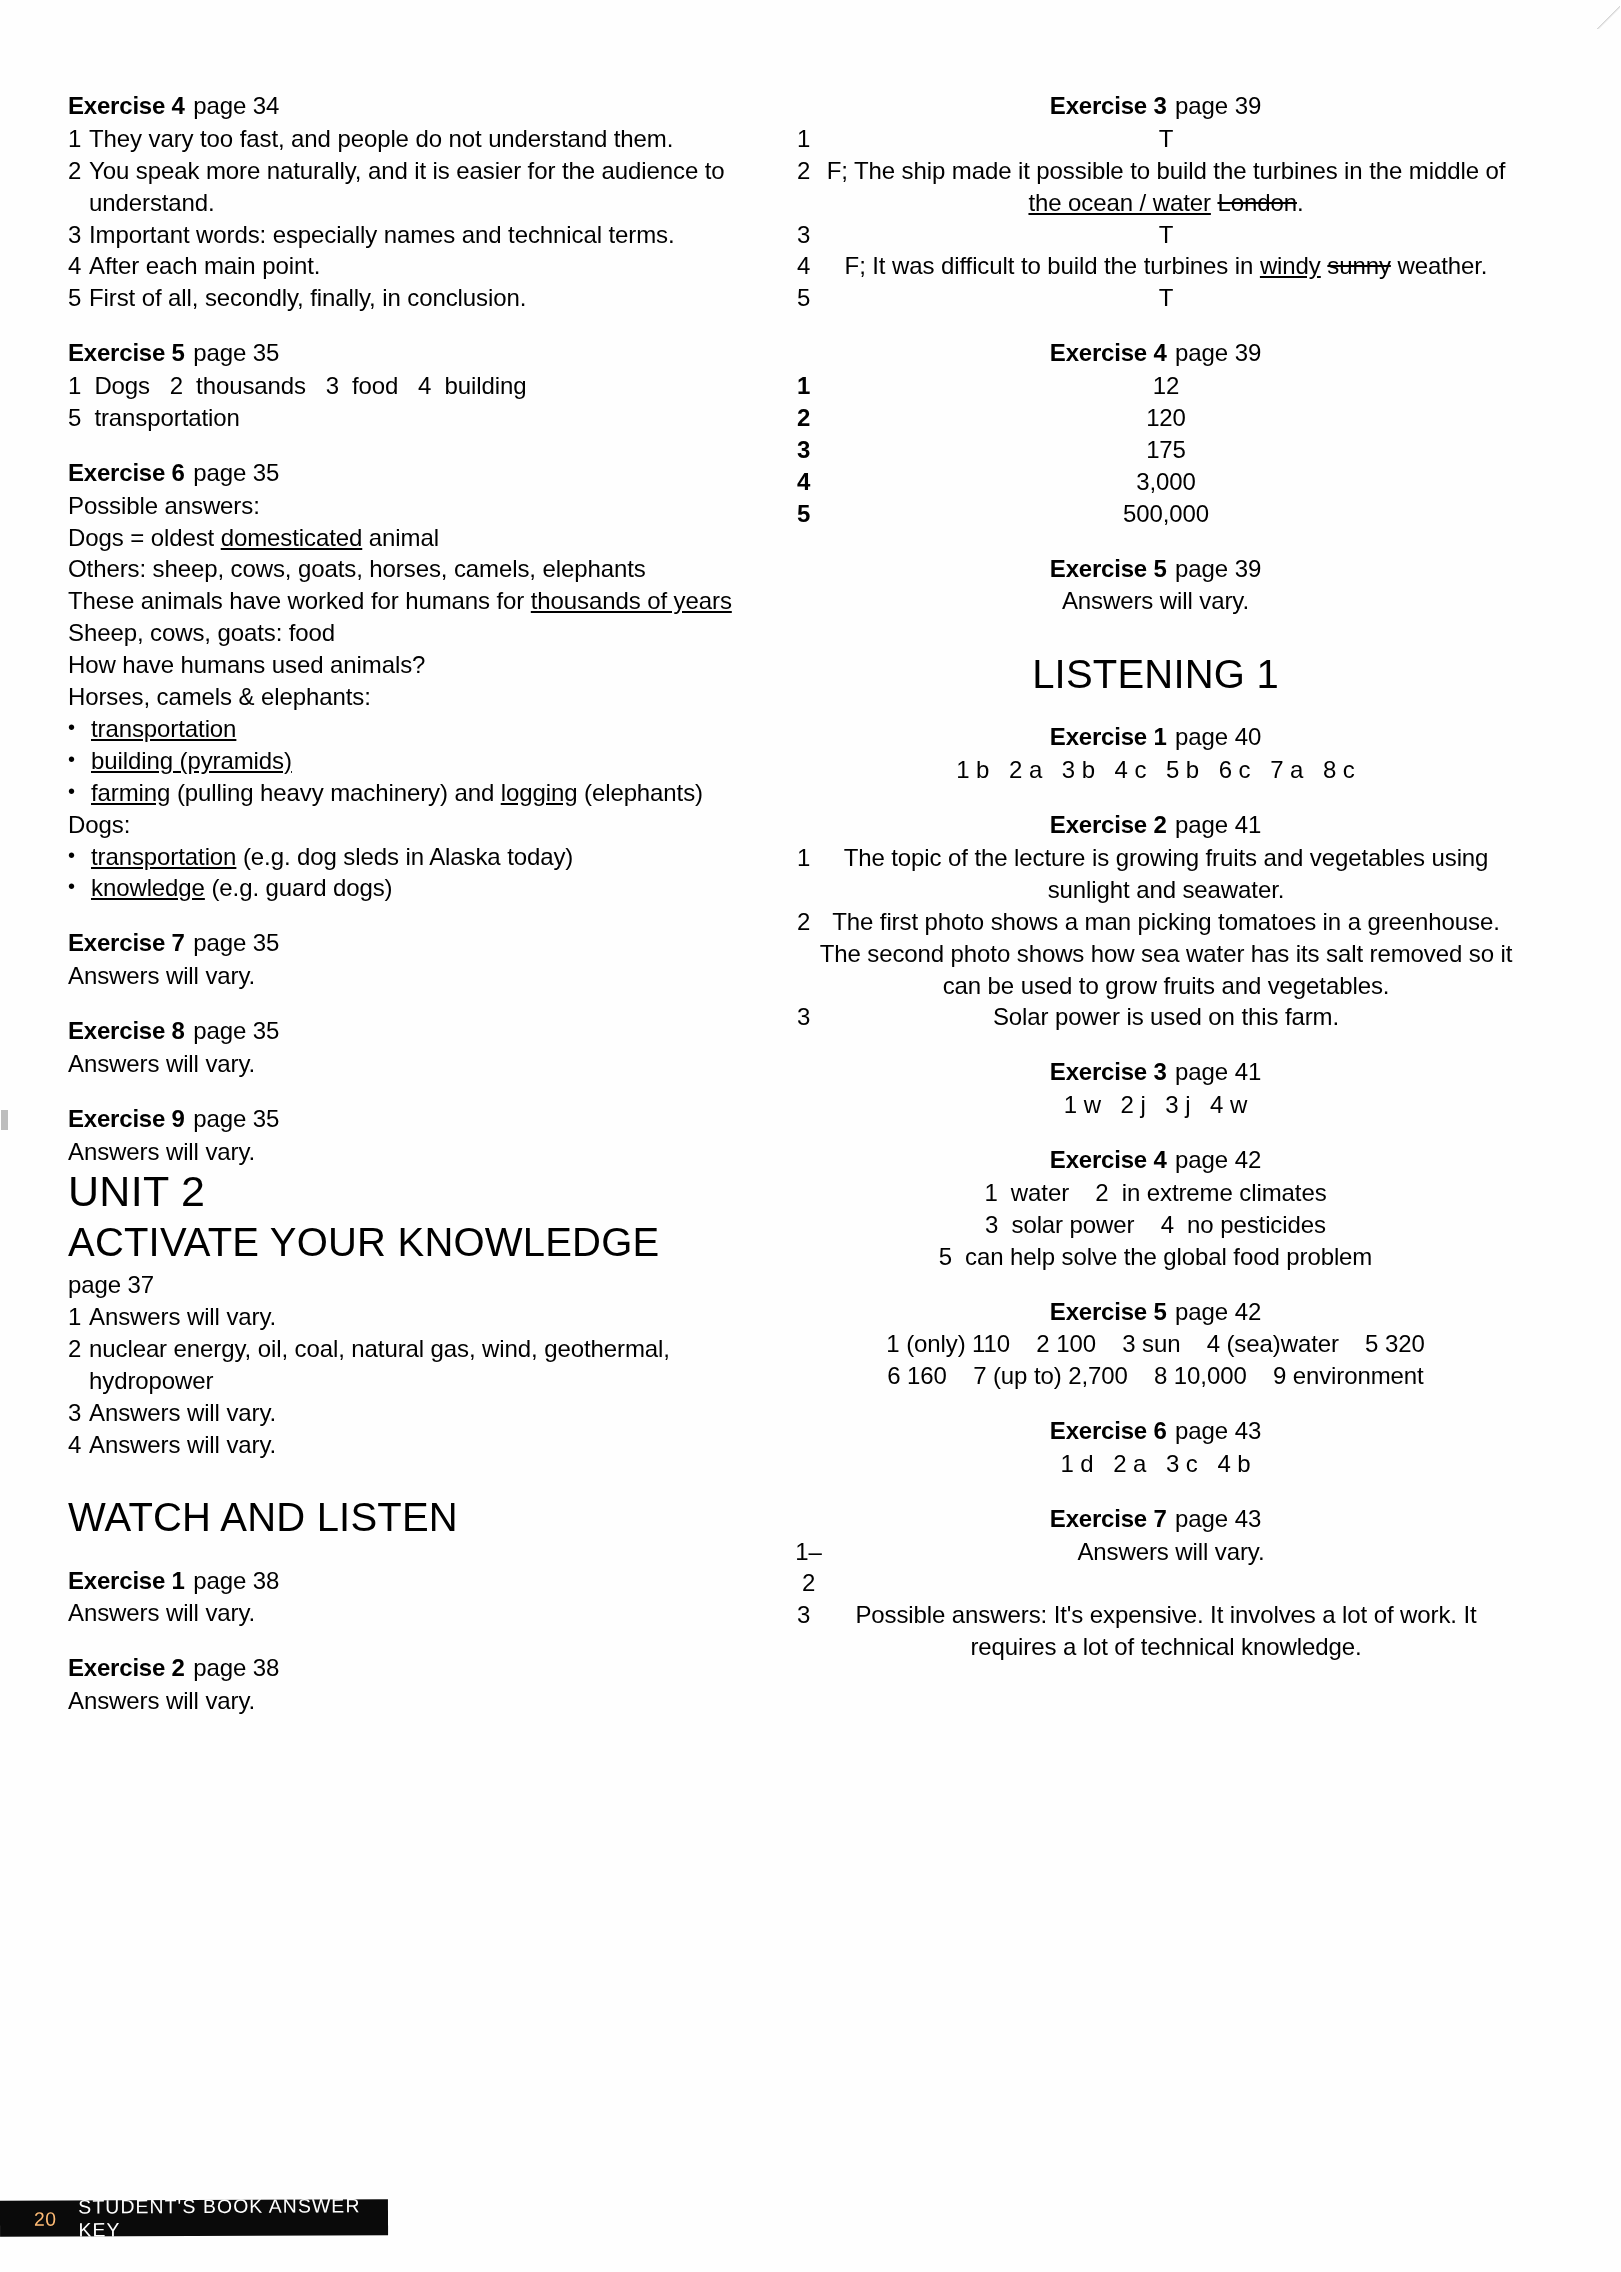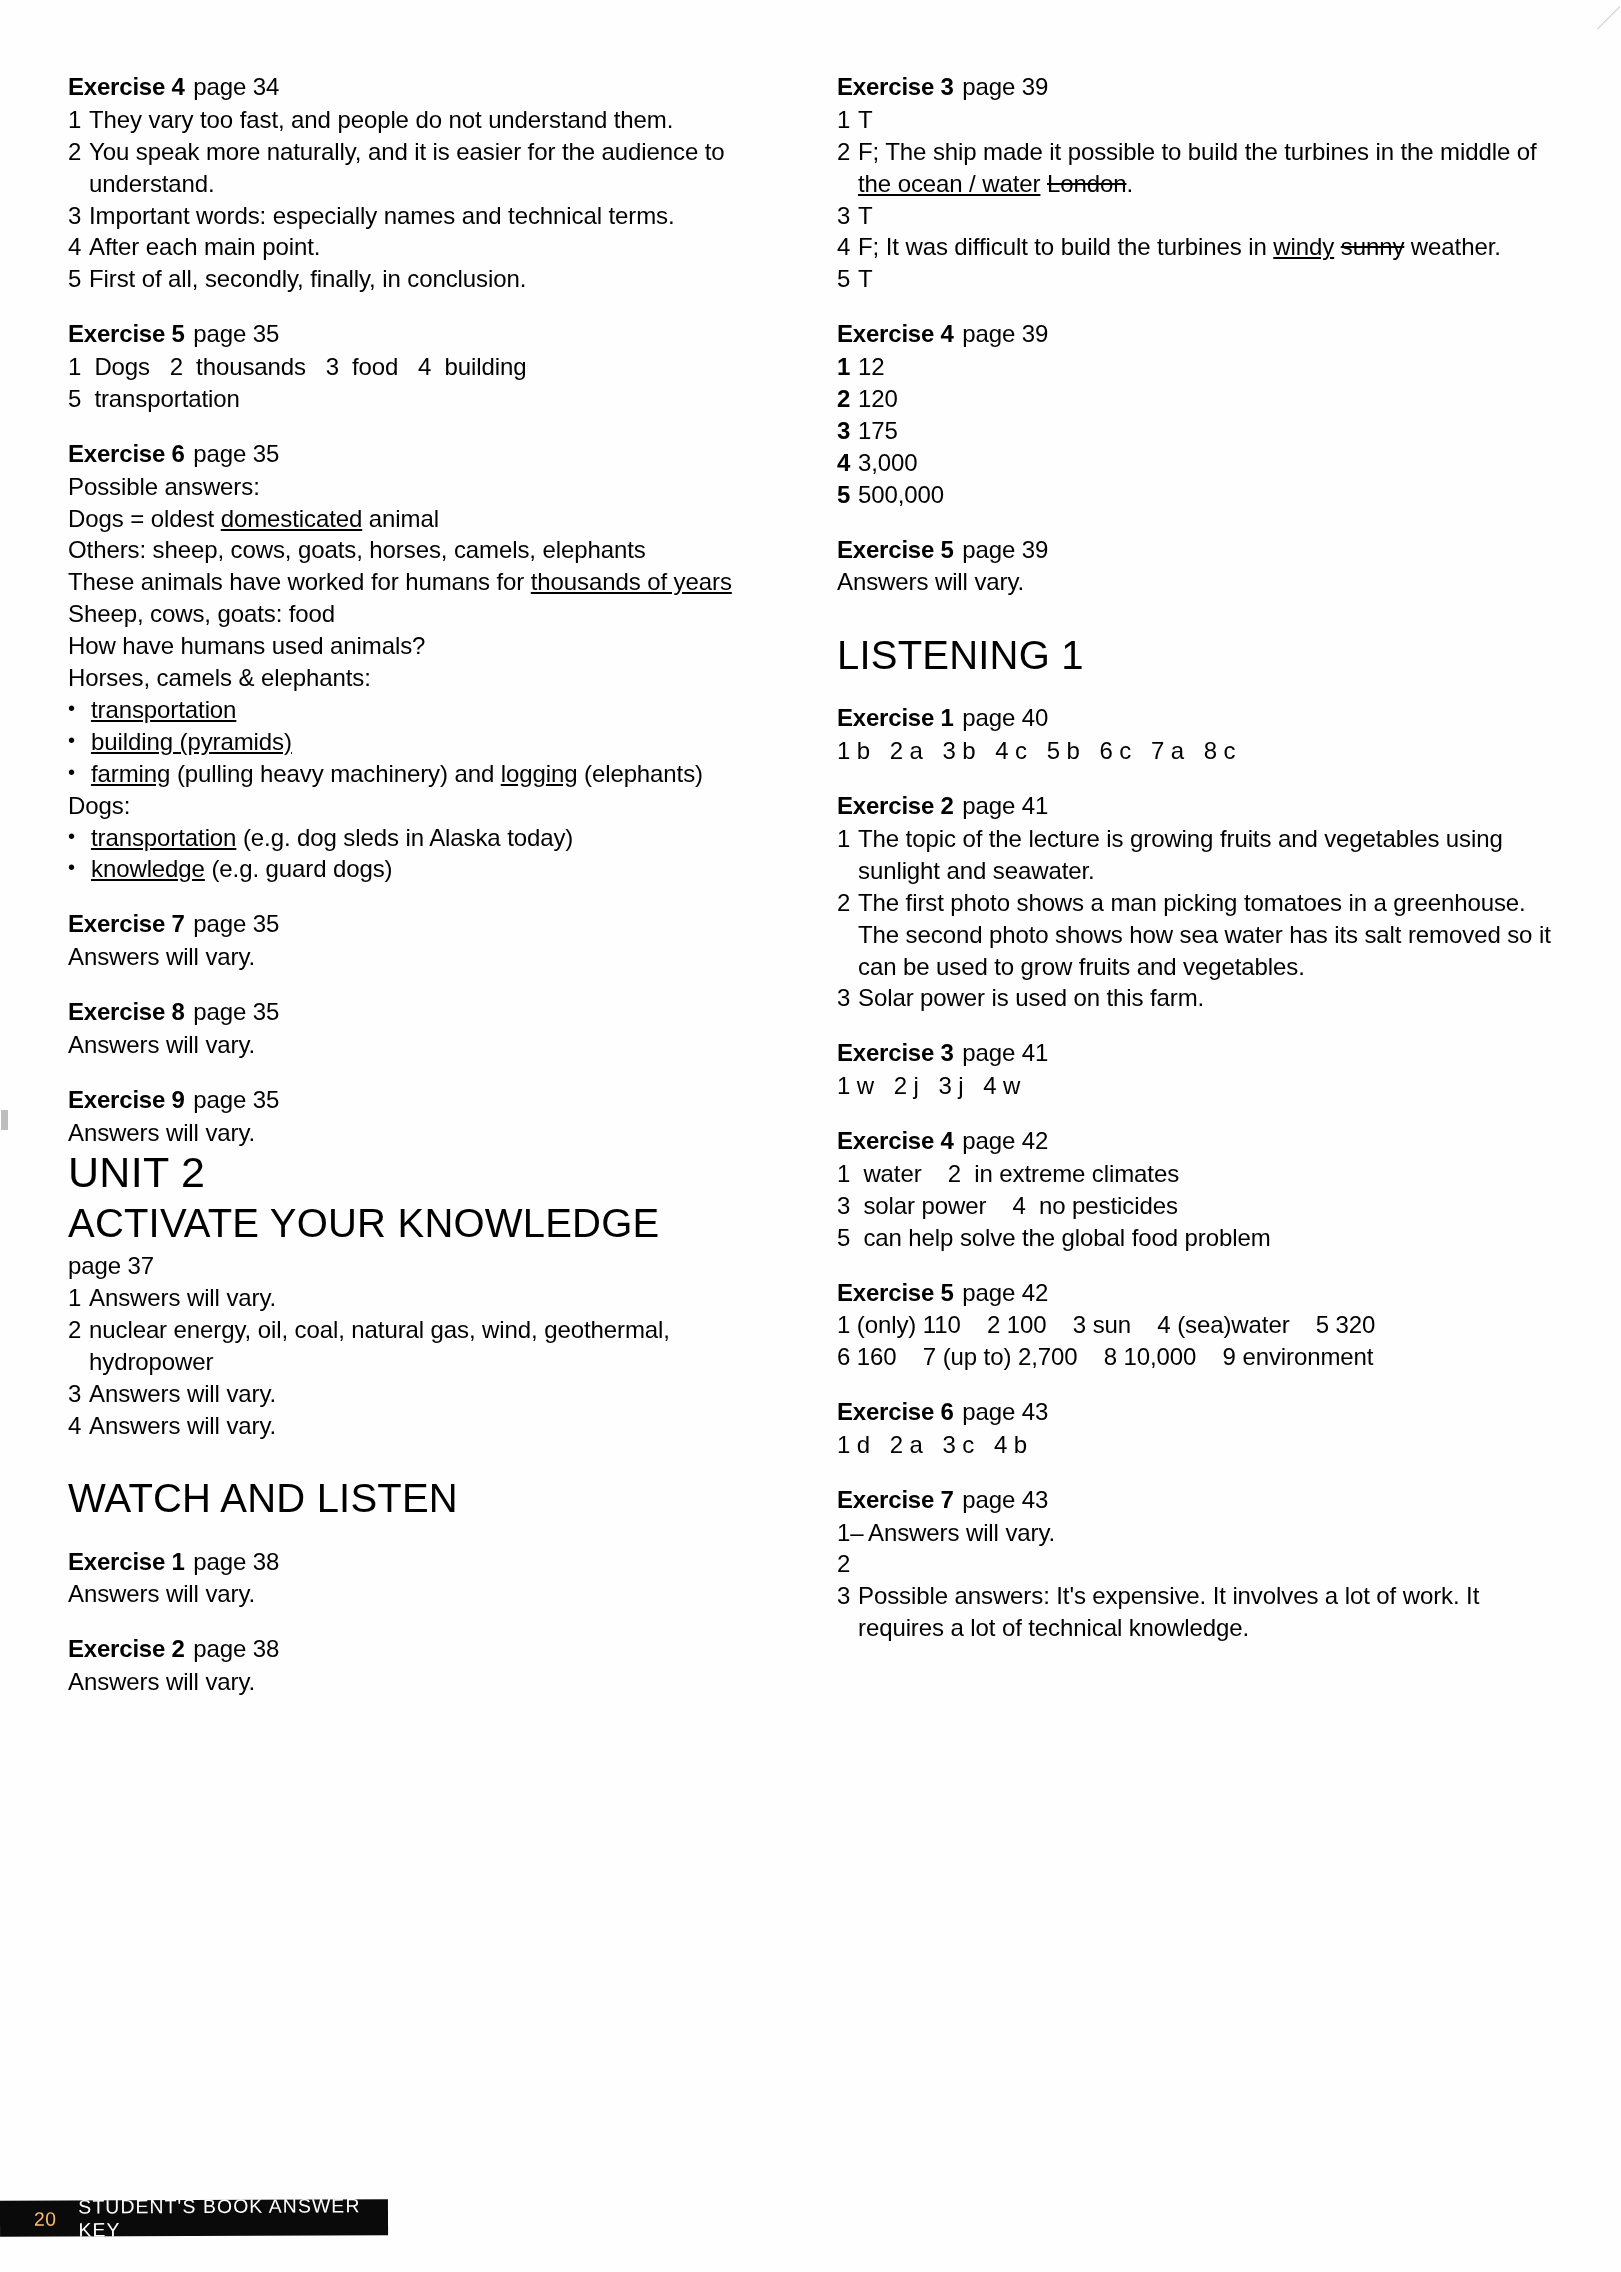--- a/index.html
+++ b/index.html
@@ -18,31 +18,31 @@
 
   .page {
     position: absolute;
     inset: 0;
     background: #fefefe;
   }
 
   .columns {
     position: absolute;
     left: 68px;
-    top: 71px;
+    top: 90px;
     width: 1496px;
     display: flex;
     gap: 0px;
   }
   .col {
     width: 725px;
     flex: 0 0 725px;
   }
   .col.right {
-    margin-left: 44px;
+    text-align: center;
   }
 
   
   .ex-head {
     font-size: 24px;
     line-height: 1.30;
     margin-top: 23px;
     margin-bottom: 1.6px;
     letter-spacing: -0.1px;
     white-space: nowrap;

